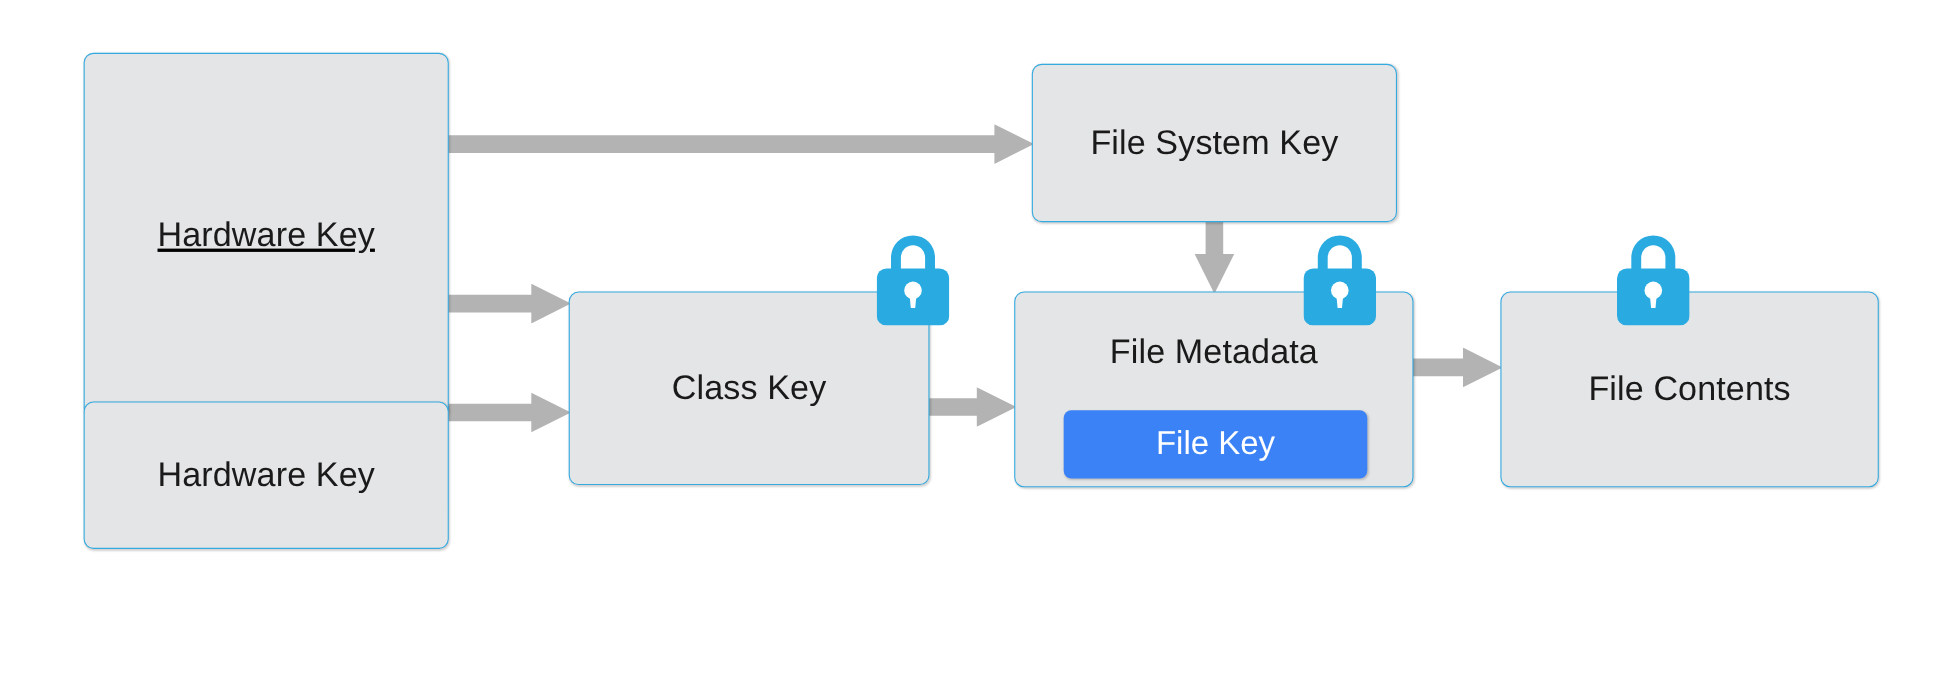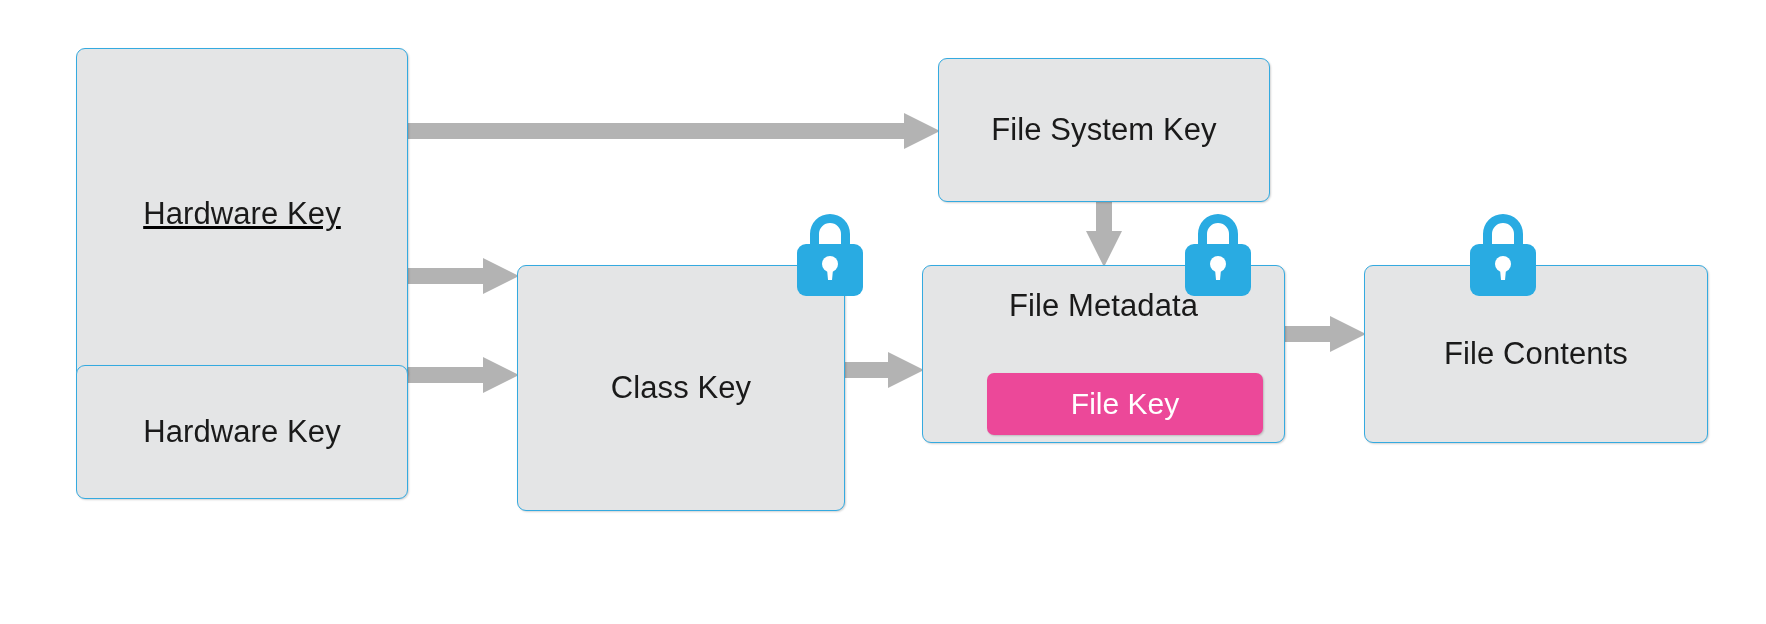--- a/index.html
+++ b/index.html
@@ -38,37 +38,36 @@
     line-height: 1.15;
     text-align: center;
     letter-spacing: 0.1px;
     white-space: nowrap;
   }
 
   
   .node.stacked {
     flex-direction: column;
     justify-content: flex-start;
-    padding-top: 22px;
+    padding-top: 36px;
   }
   .node.stacked .node-label {
     margin-bottom: 14px;
   }
 
   
   .chip {
     position: absolute;
     box-sizing: border-box;
-    background: #ec4899;
+    background: #3b82f6;
     border-radius: 7px;
     box-shadow: 1px 1px 2px rgba(0,0,0,0.18);
     display: flex;
     align-items: center;
     justify-content: center;
-    margin-left: 20px;
   }
   .chip .chip-label {
     font-size: 30px;
     color: #ffffff;
     white-space: nowrap;
   }
 
   
   .arrow {
     position: absolute;
@@ -123,21 +122,21 @@
   </div>
 
   <div class="node" style="left:76px; top:48px; width:332px; height:332px;text-decoration:underline;">
     <span class="node-label">Hardware Key</span>
   </div>
 
   <div class="node" style="left:76px; top:365px; width:332px; height:134px;">
     <span class="node-label">Hardware Key</span>
   </div>
 
-  <div class="node" style="left:517px; top:265px; width:328px; height:246px;">
+  <div class="node" style="left:517px; top:265px; width:328px; height:176px;">
     <span class="node-label">Class Key</span>
   </div>
 
   <div class="node" style="left:938px; top:58px; width:332px; height:144px;">
     <span class="node-label">File System Key</span>
   </div>
 
   <div class="node stacked" style="left:922px; top:265px; width:363px; height:178px;">
     <span class="node-label">File Metadata</span>
   </div>

